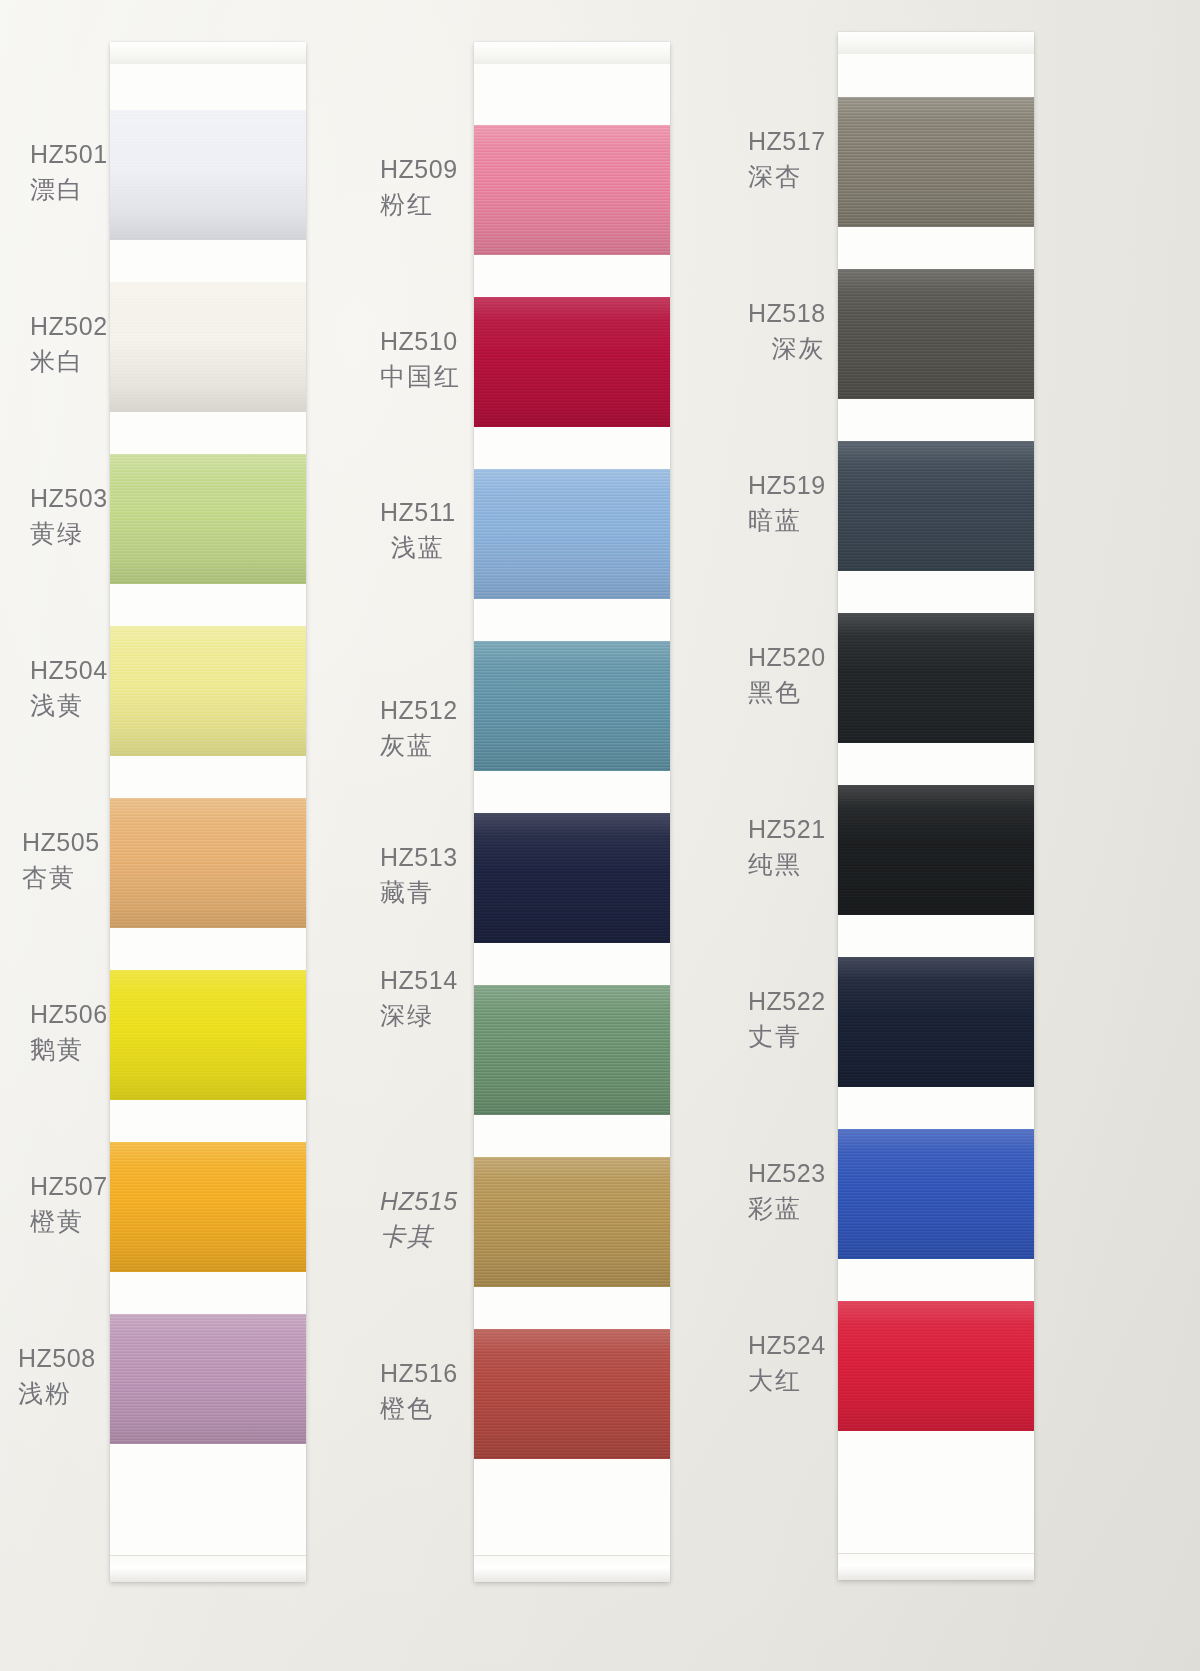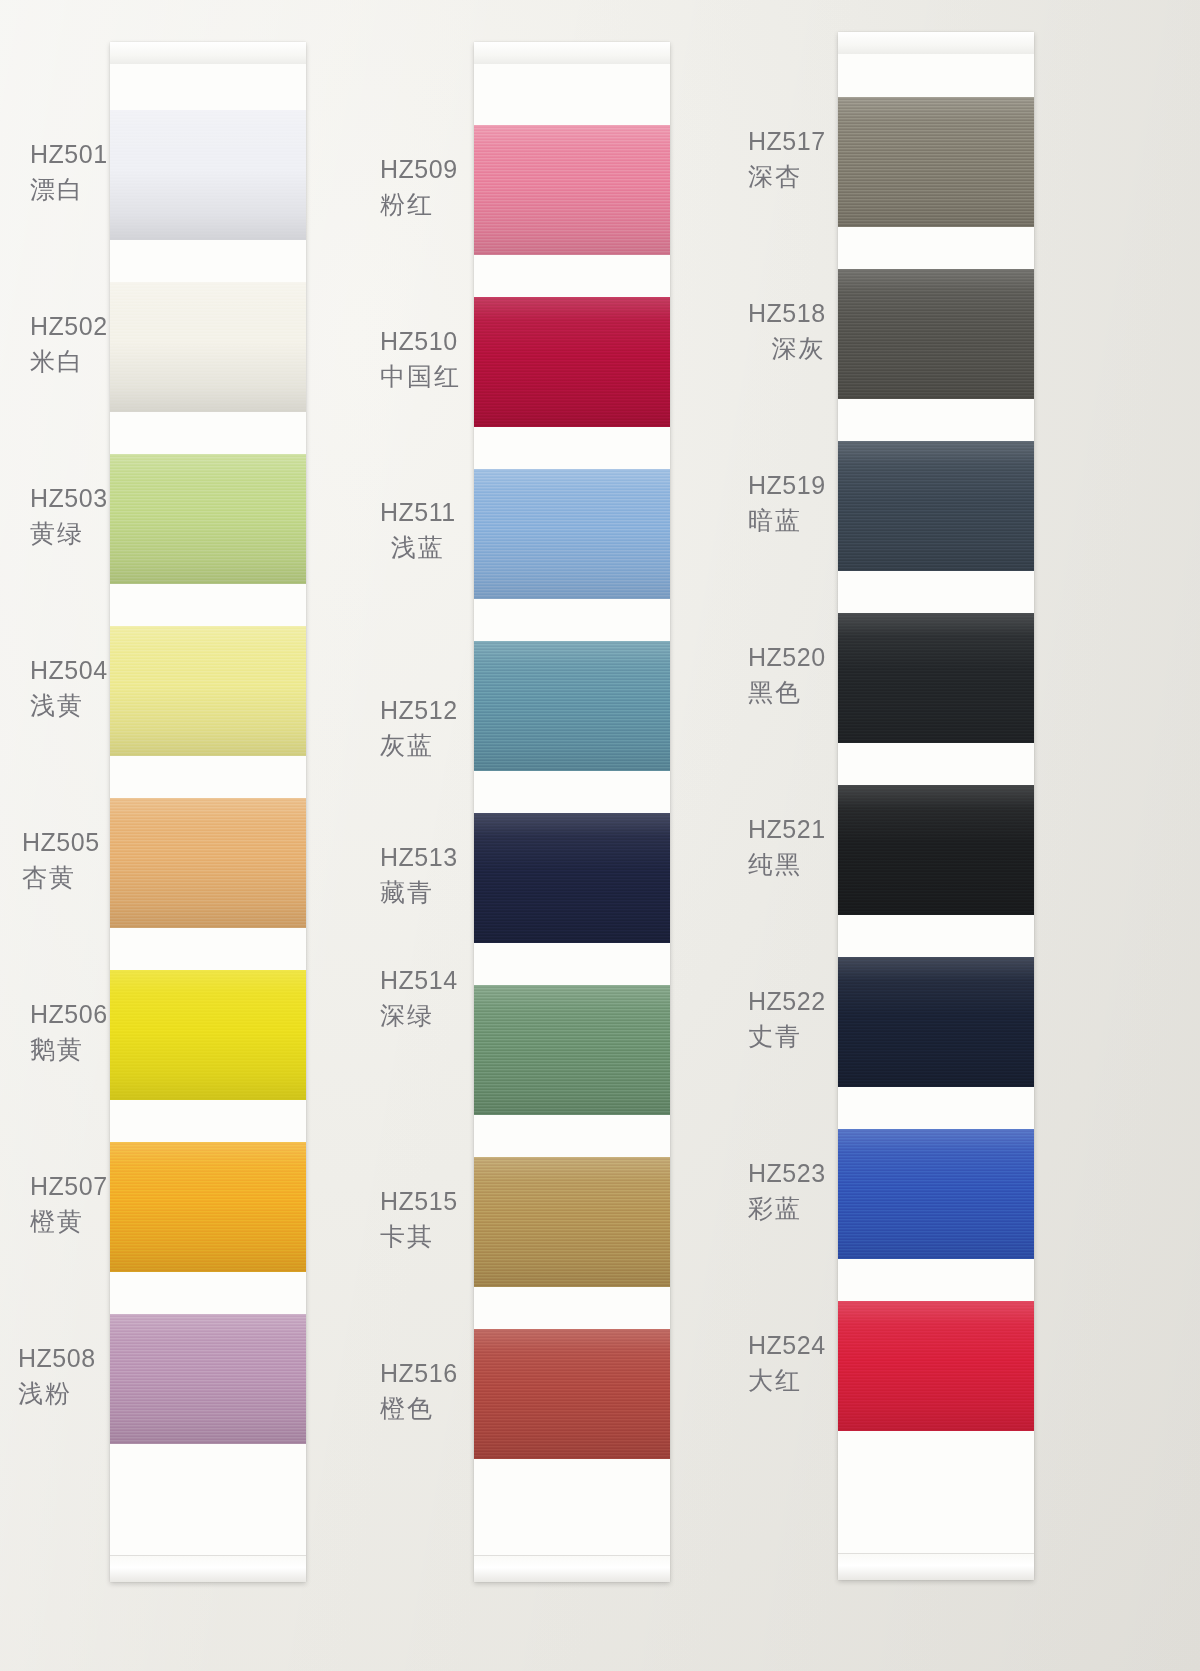--- a/index.html
+++ b/index.html
@@ -202,21 +202,21 @@
         <span class="wm-sub">毛织衫设计定制服务平台</span>
       </div>
       <div class="label" style="left: 380px; top: 841px;">
         <span class="code">HZ513</span>
         <span class="cname">藏青</span>
       </div>
       <div class="label" style="left: 380px; top: 964px;">
         <span class="code">HZ514</span>
         <span class="cname">深绿</span>
       </div>
-      <div class="label" style="left: 380px; top: 1185px;">
+      <div class="label" style="left: 380px; top: 1185px; font-style: italic;">
         <span class="code">HZ515</span>
         <span class="cname">卡其</span>
       </div>
       <div class="label" style="left: 380px; top: 1357px;">
         <span class="code">HZ516</span>
         <span class="cname">橙色</span>
       </div>
       <div class="card" style="left: 474px; width: 196px; top: 42px; height: 1540px;">
         <div class="card-top-edge"></div>
         <div class="card-bottom-edge"></div>

